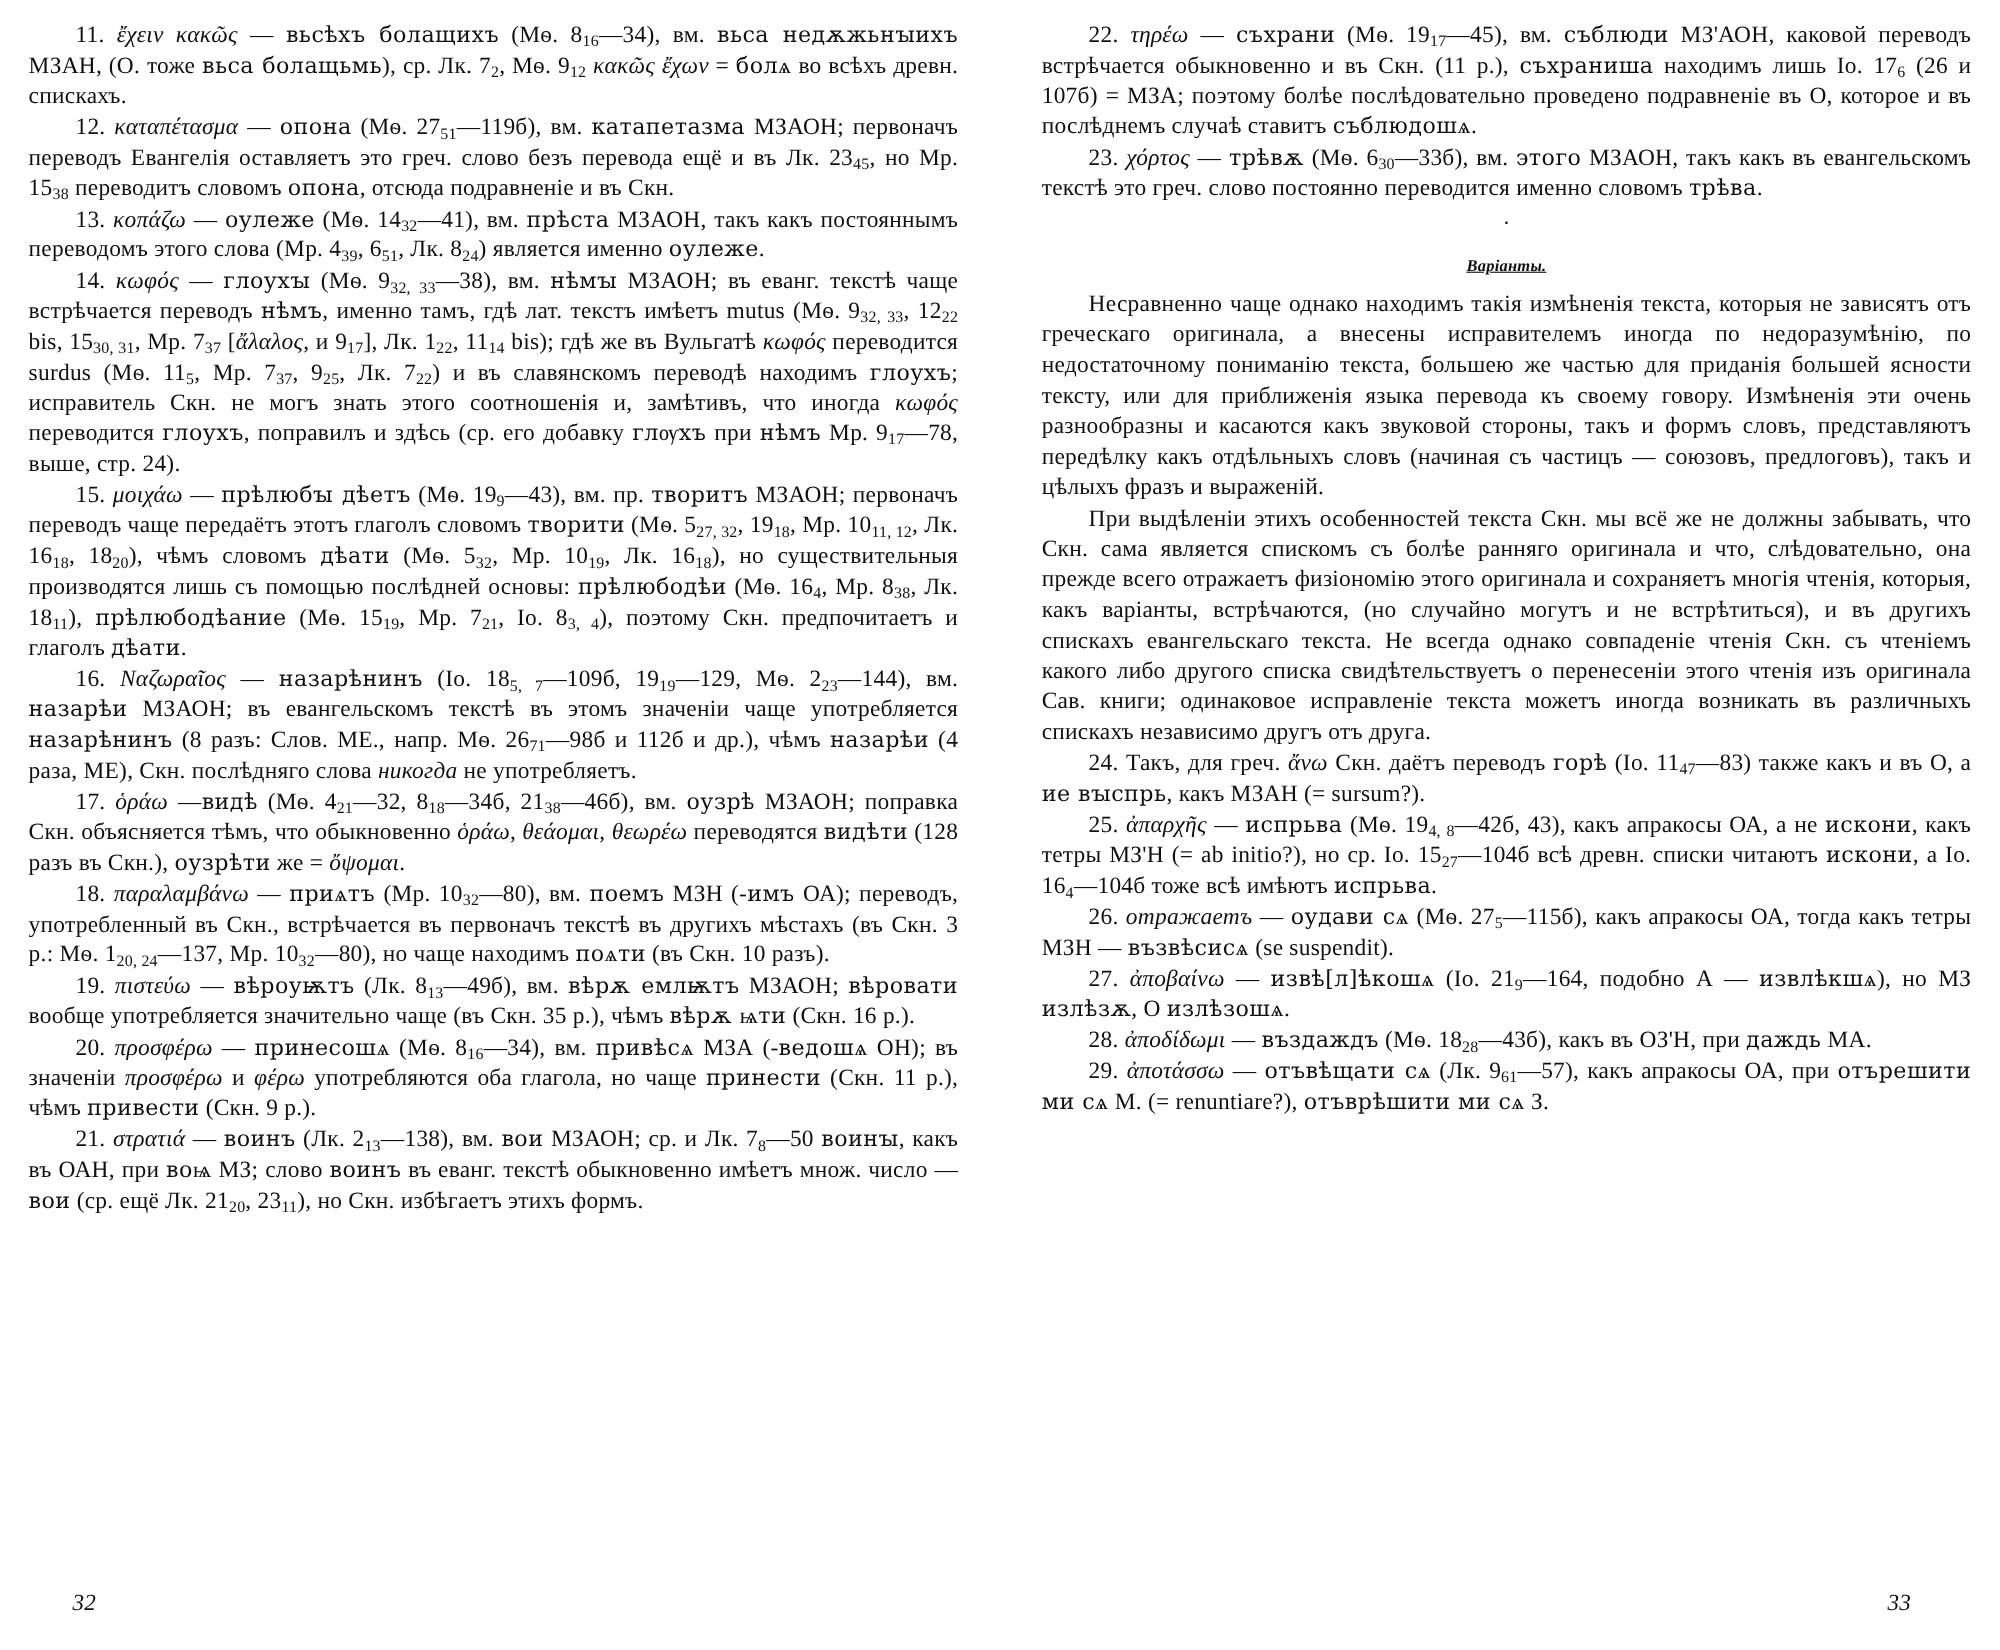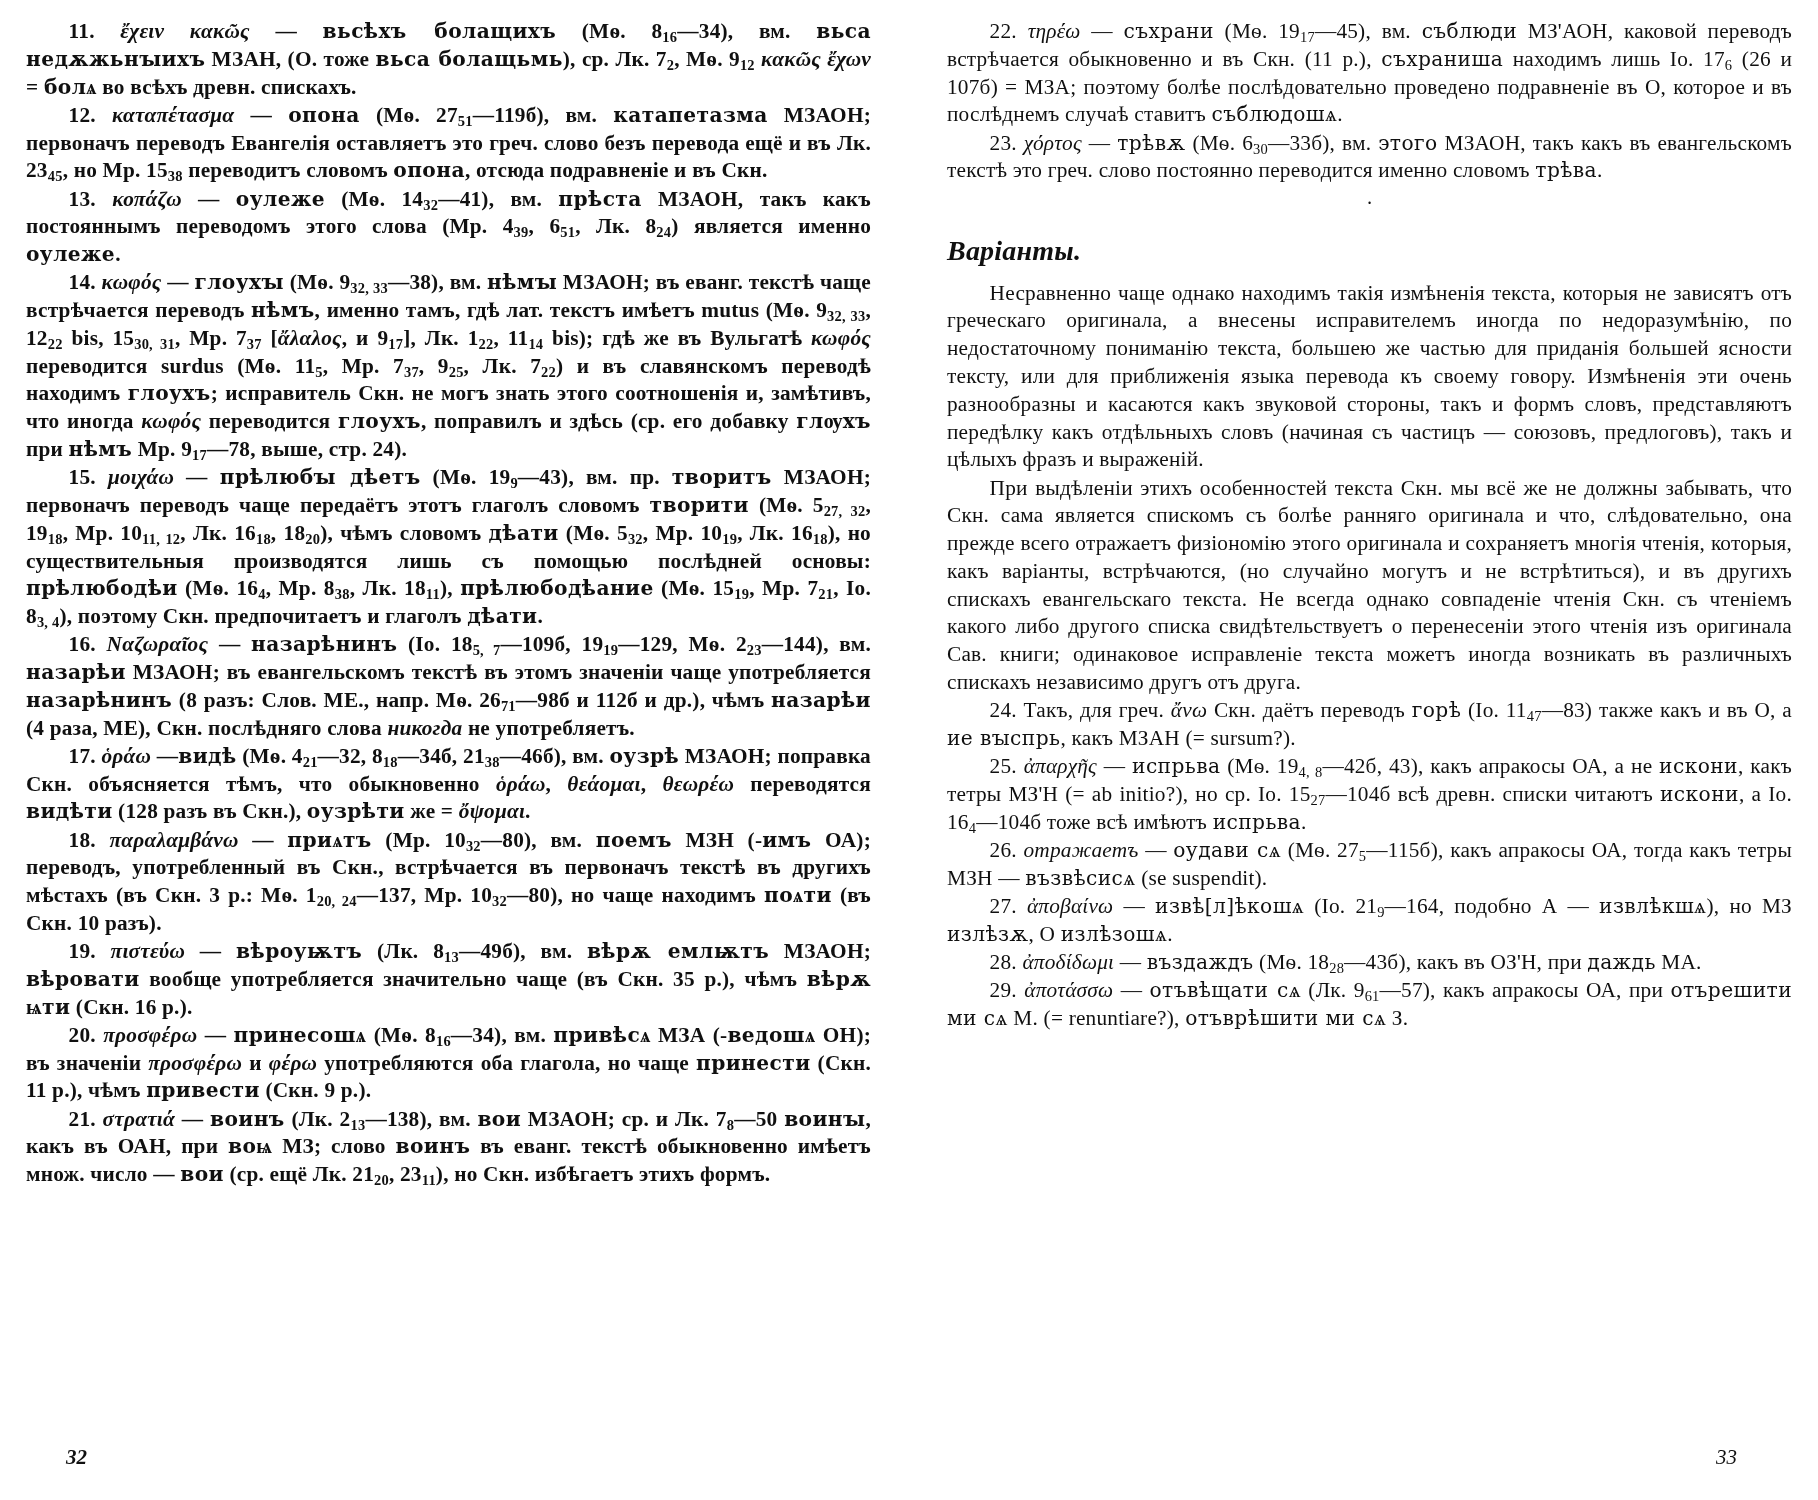--- a/index.html
+++ b/index.html
@@ -26,44 +26,44 @@
     padding: 18px 26px 0 26px;
   }
   .column {
     width: 50%;
     box-sizing: border-box;
     position: relative;
   }
   .col-left {
     padding-right: 38px;
     border-right: 0px solid transparent;
-    font-weight: bold;
   }
   .col-right {
     padding-left: 38px;
   }
   .body-text {
     font-size: 21.3px;
     line-height: 1.305;
     text-align: justify;
     text-justify: inter-word;
     hyphens: none;
     letter-spacing: 0.01em;
   }
   .para {
     margin: 0 0 0.02em 0;
     text-indent: 2.0em;
     text-align: justify;
   }
   .para.first-tight { margin-top: 0; }
   .section-head {
-    text-align: left;
+    text-align: center;
     font-style: italic;
-    font-size: 28px;
+    font-size: 15px;
     margin: 26px 0 10px 0;
+    text-decoration: underline;
   }
   .dot-mark {
     text-align: center;
     font-size: 20px;
     line-height: 0.4;
     margin: 14px 0 0 0;
     letter-spacing: 0;
   }
   .folio {
     position: absolute;

